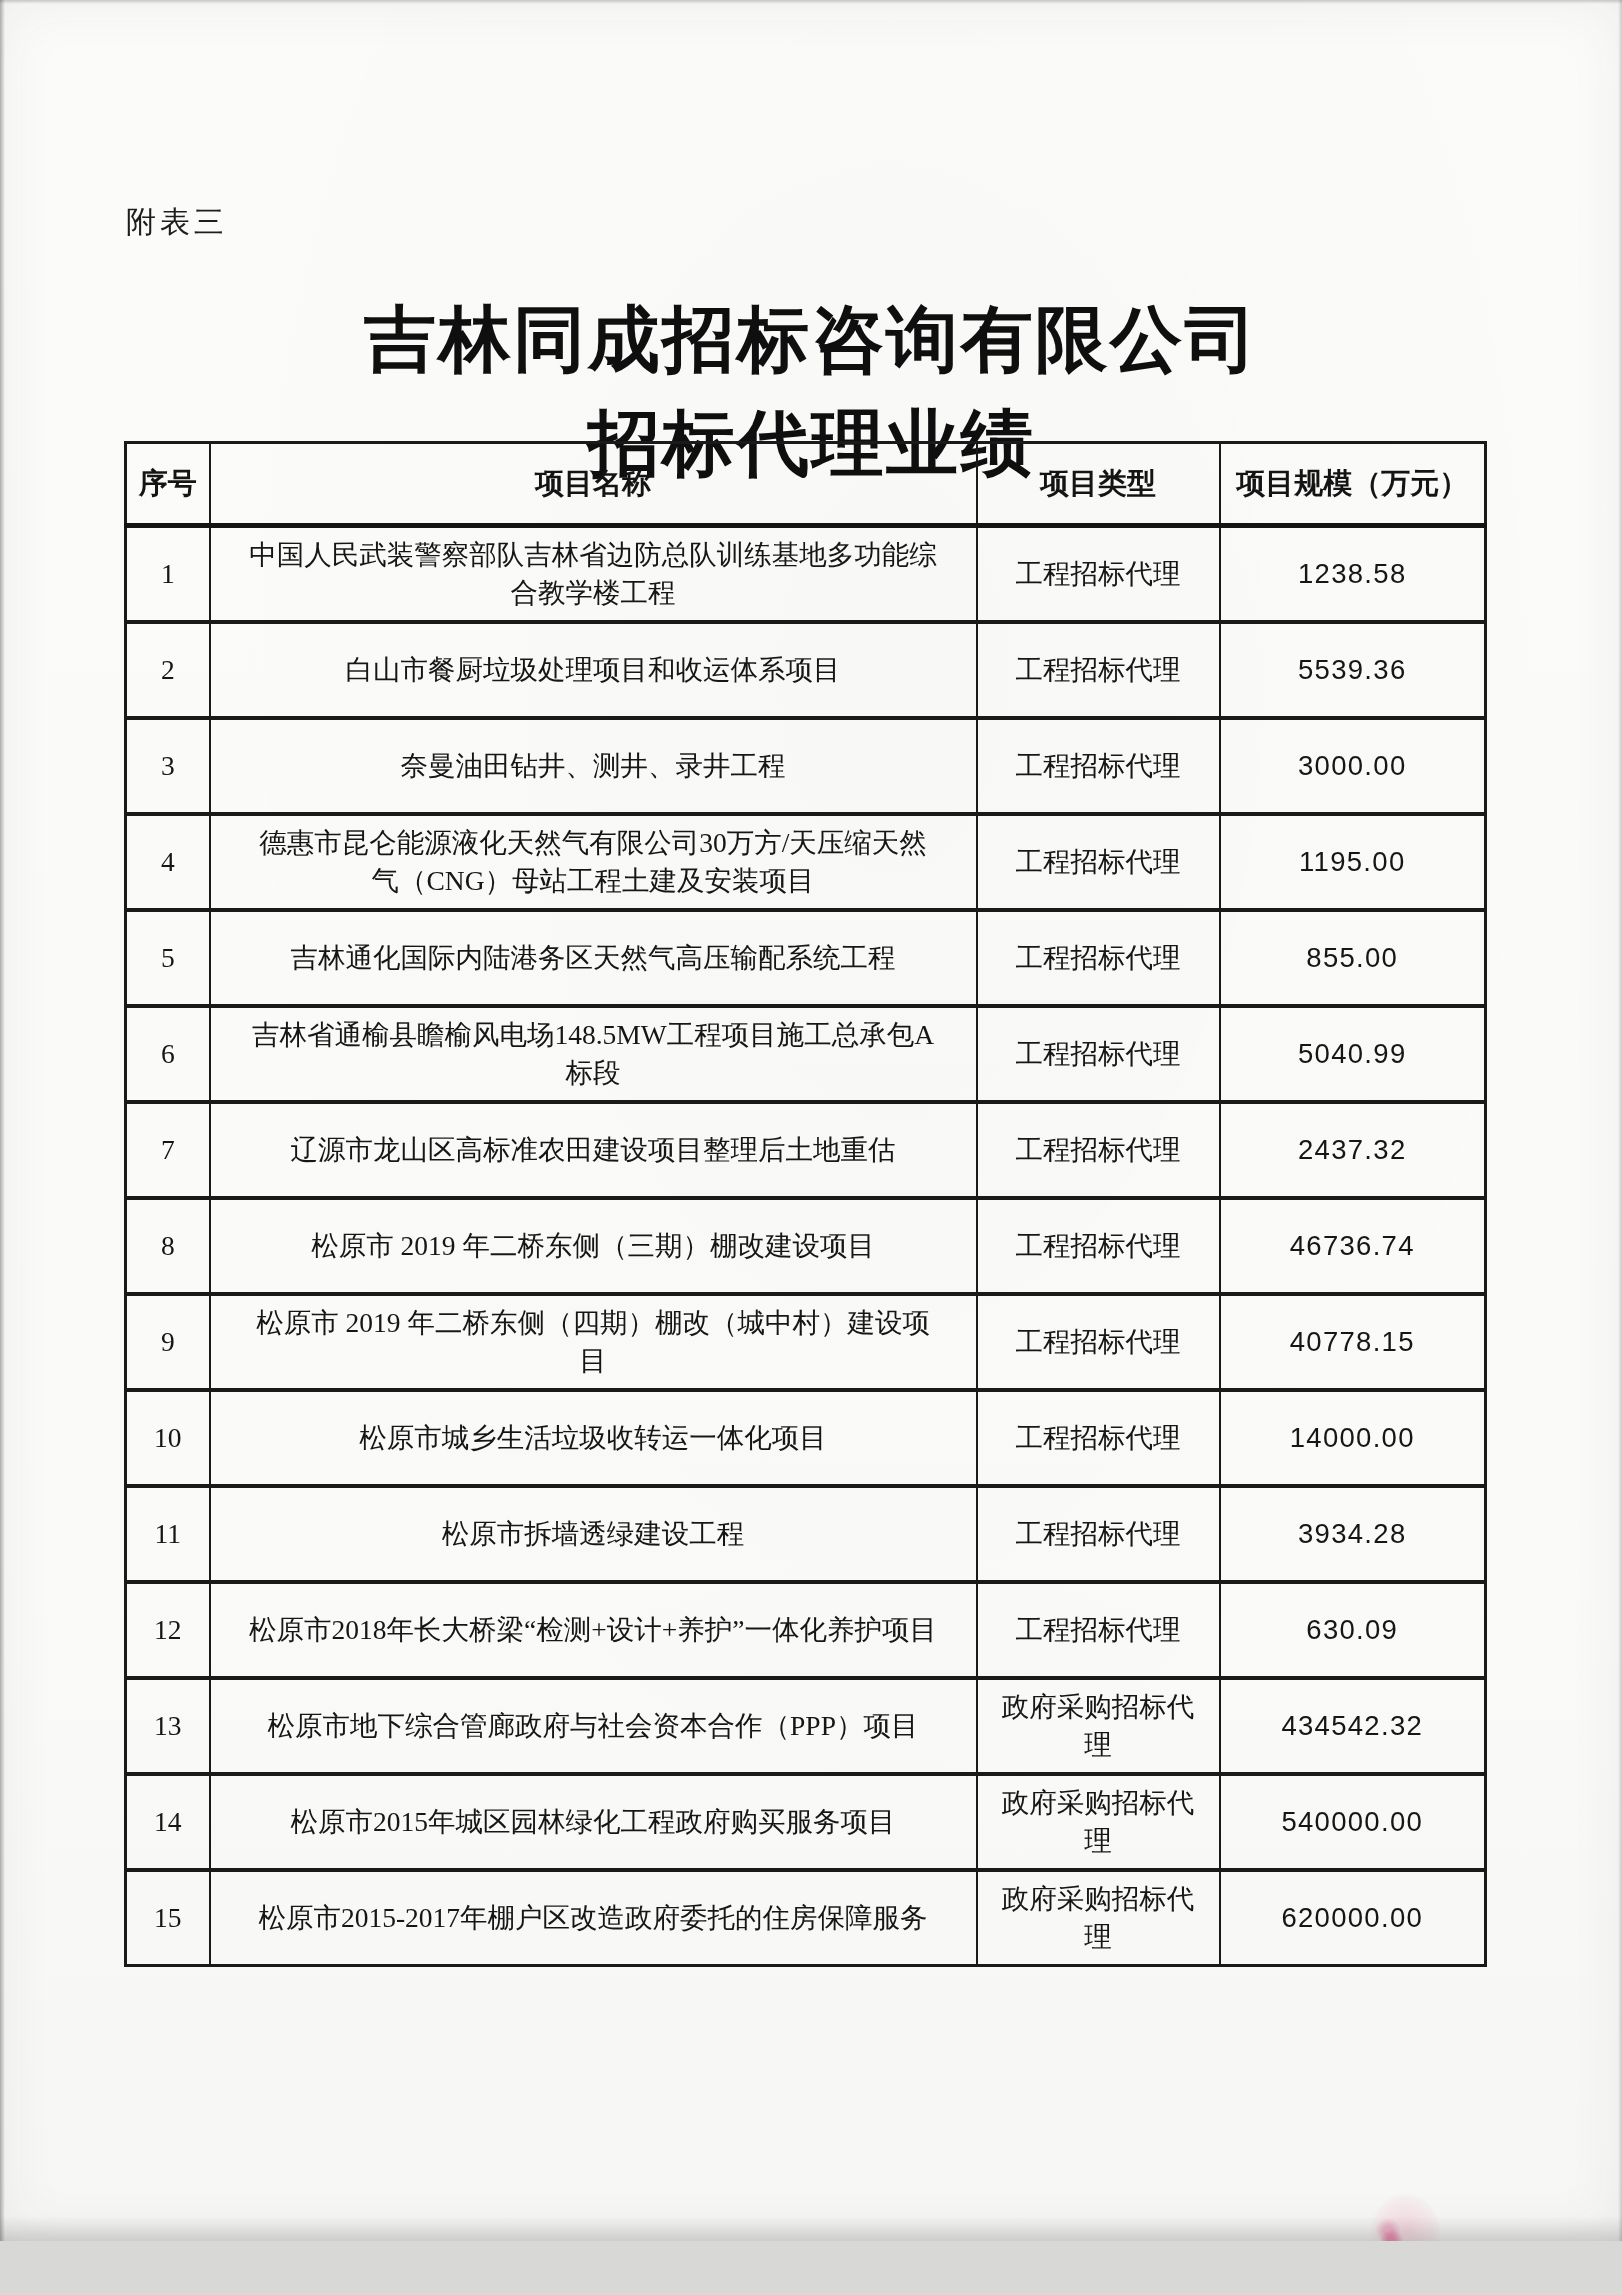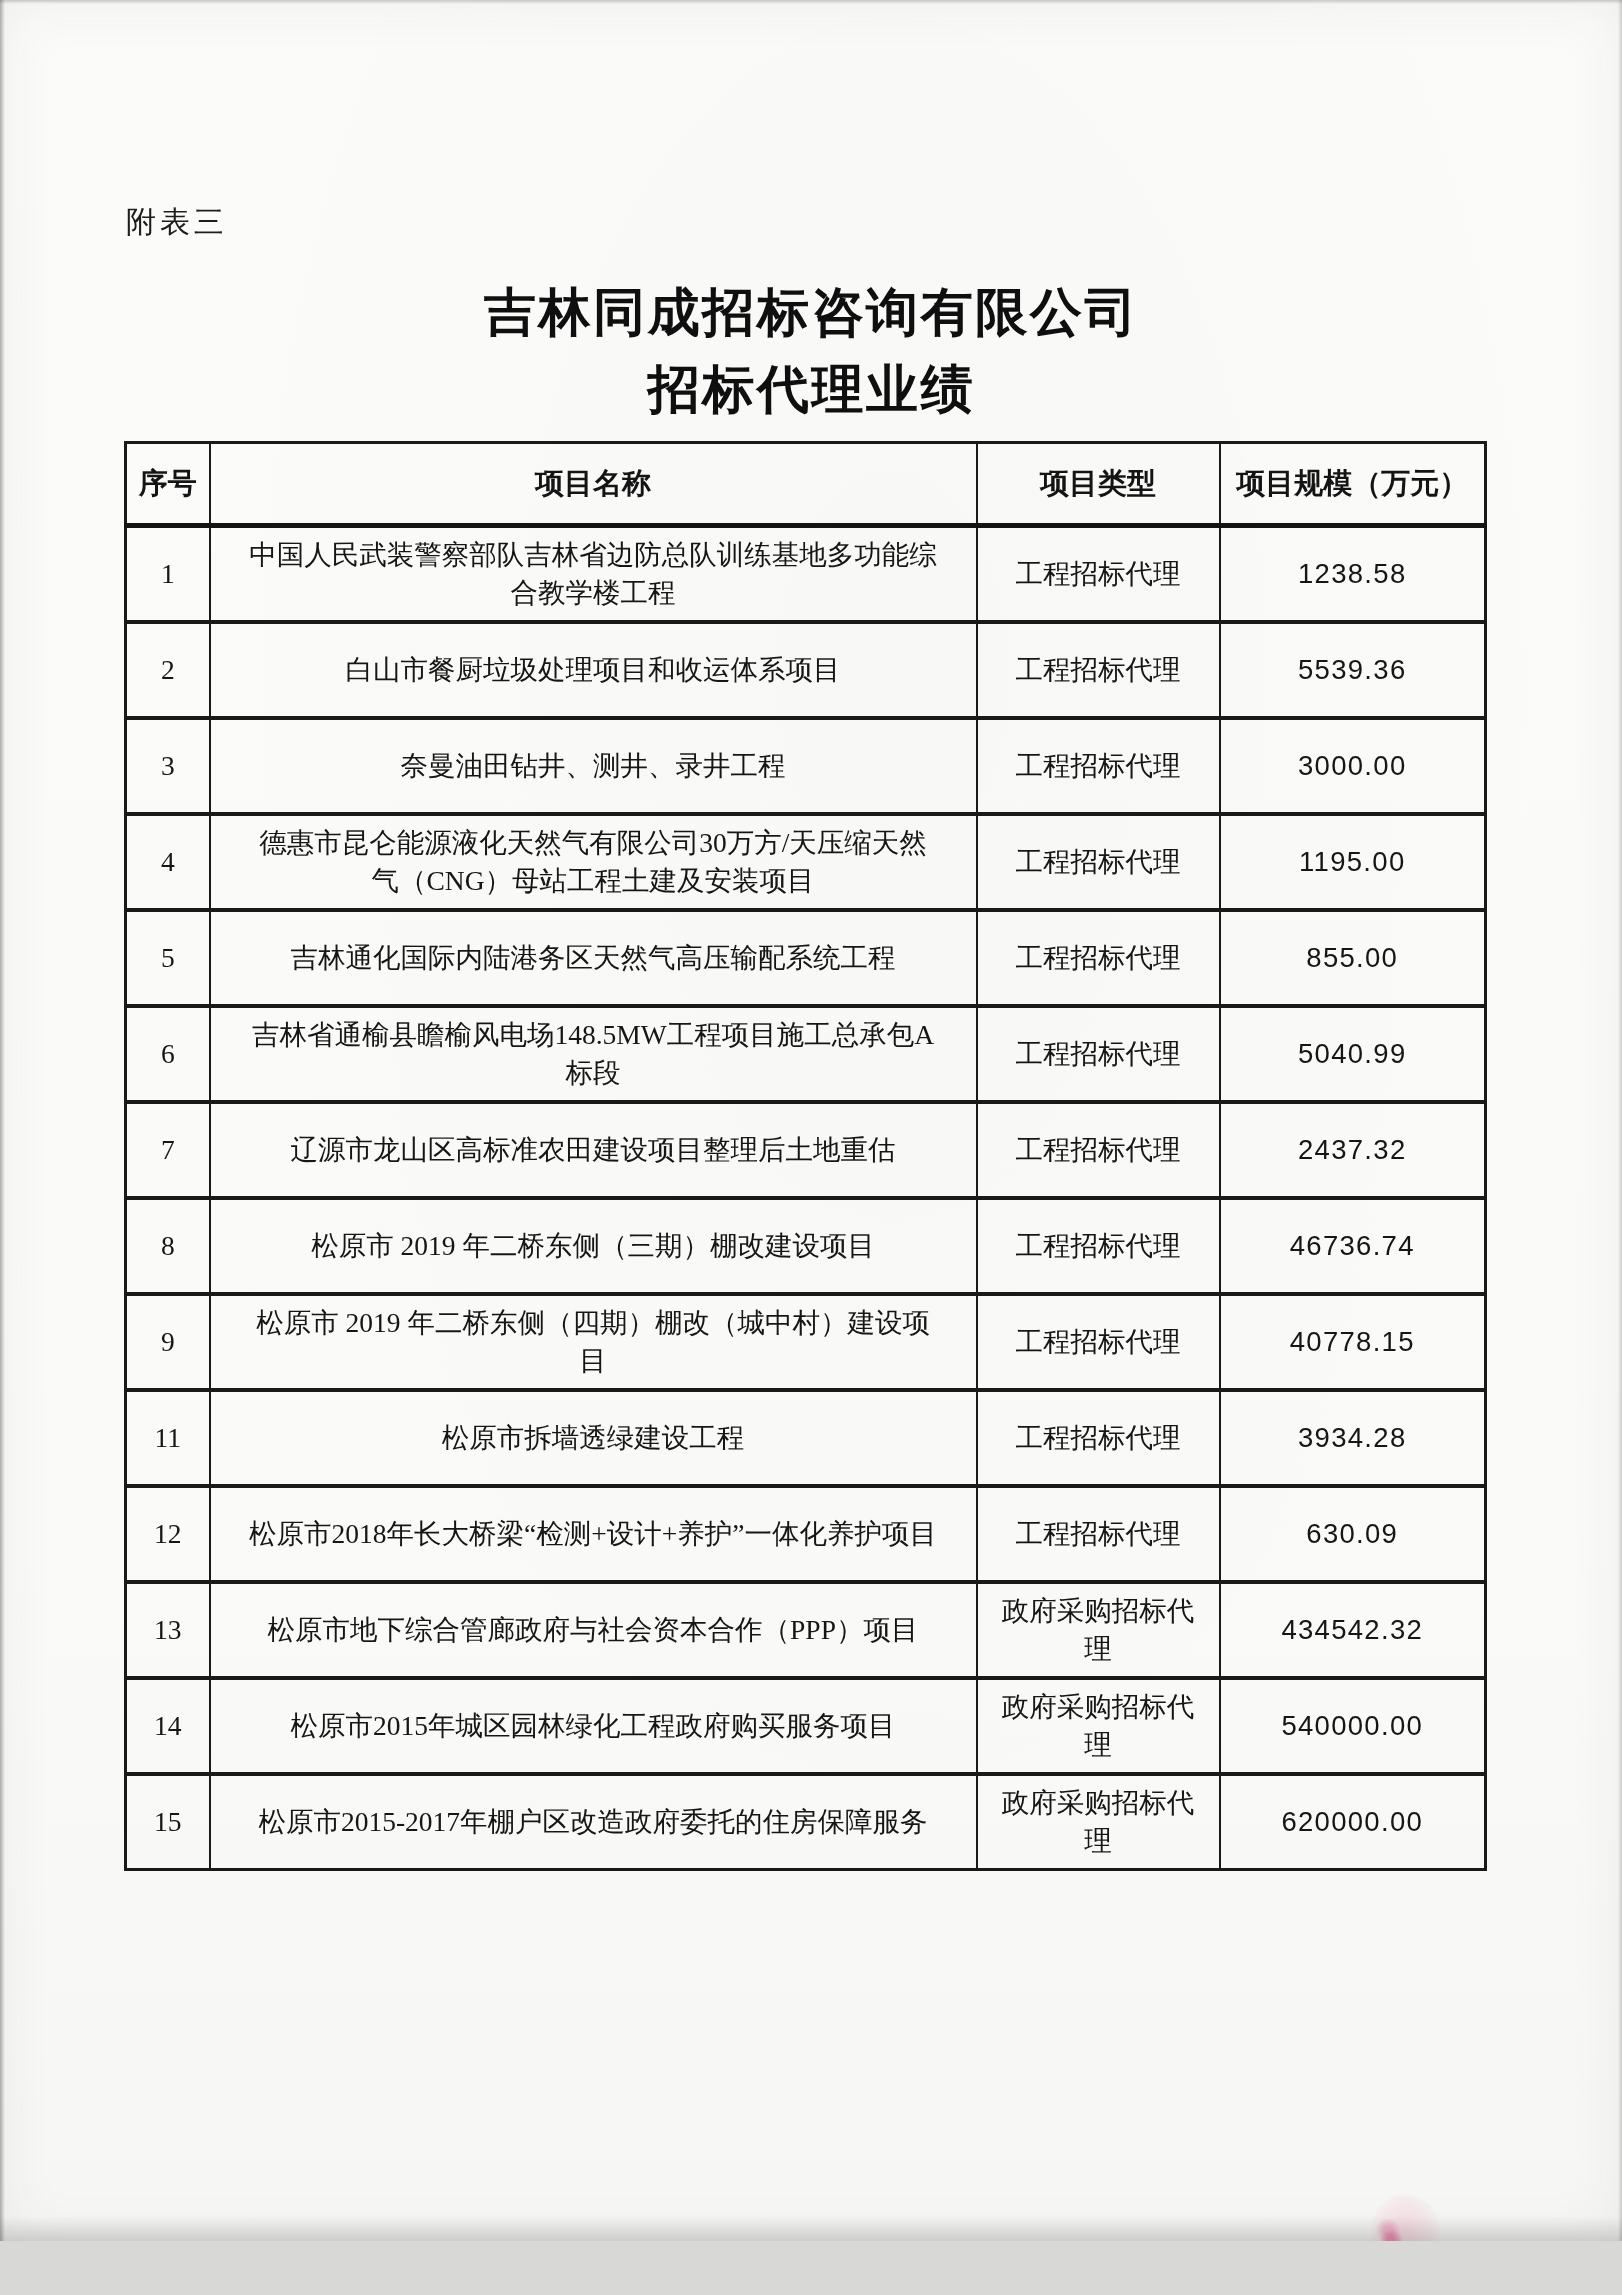--- a/index.html
+++ b/index.html
@@ -42,21 +42,21 @@
   .title-block {
     position: absolute;
     left: 0;
     top: 274px;
     width: 100%;
     text-align: center;
     color: #0f0f0f;
     font-family: "Liberation Sans", sans-serif;
     font-weight: bold;
   }
-  .title-line { font-size: 52px; line-height: 77px; letter-spacing: 2.6px; }
+  .title-line { font-size: 72px; line-height: 77px; letter-spacing: 2.6px; margin-top: 27px; }
 
   table.perf {
     position: absolute;
     left: 124px;
     top: 441px;
     width: 1360px;
     border-collapse: collapse;
     table-layout: fixed;
     background: transparent;
     color: #111;
@@ -189,20 +189,26 @@
           <td class="col-type">工程招标代理</td>
           <td class="col-scale">46736.74</td>
         </tr>
         <tr>
           <td class="col-no">9</td>
           <td class="col-name">松原市 2019 年二桥东侧（四期）棚改（城中村）建设项目</td>
           <td class="col-type">工程招标代理</td>
           <td class="col-scale">40778.15</td>
         </tr>
         <tr>
+          <td class="col-no">10</td>
+          <td class="col-name">松原市城乡生活垃圾收转运一体化项目</td>
+          <td class="col-type">工程招标代理</td>
+          <td class="col-scale">14000.00</td>
+        </tr>
+        <tr>
           <td class="col-no">11</td>
           <td class="col-name">松原市拆墙透绿建设工程</td>
           <td class="col-type">工程招标代理</td>
           <td class="col-scale">3934.28</td>
         </tr>
         <tr>
           <td class="col-no">12</td>
           <td class="col-name">松原市2018年长大桥梁“检测+设计+养护”一体化养护项目</td>
           <td class="col-type">工程招标代理</td>
           <td class="col-scale">630.09</td>

